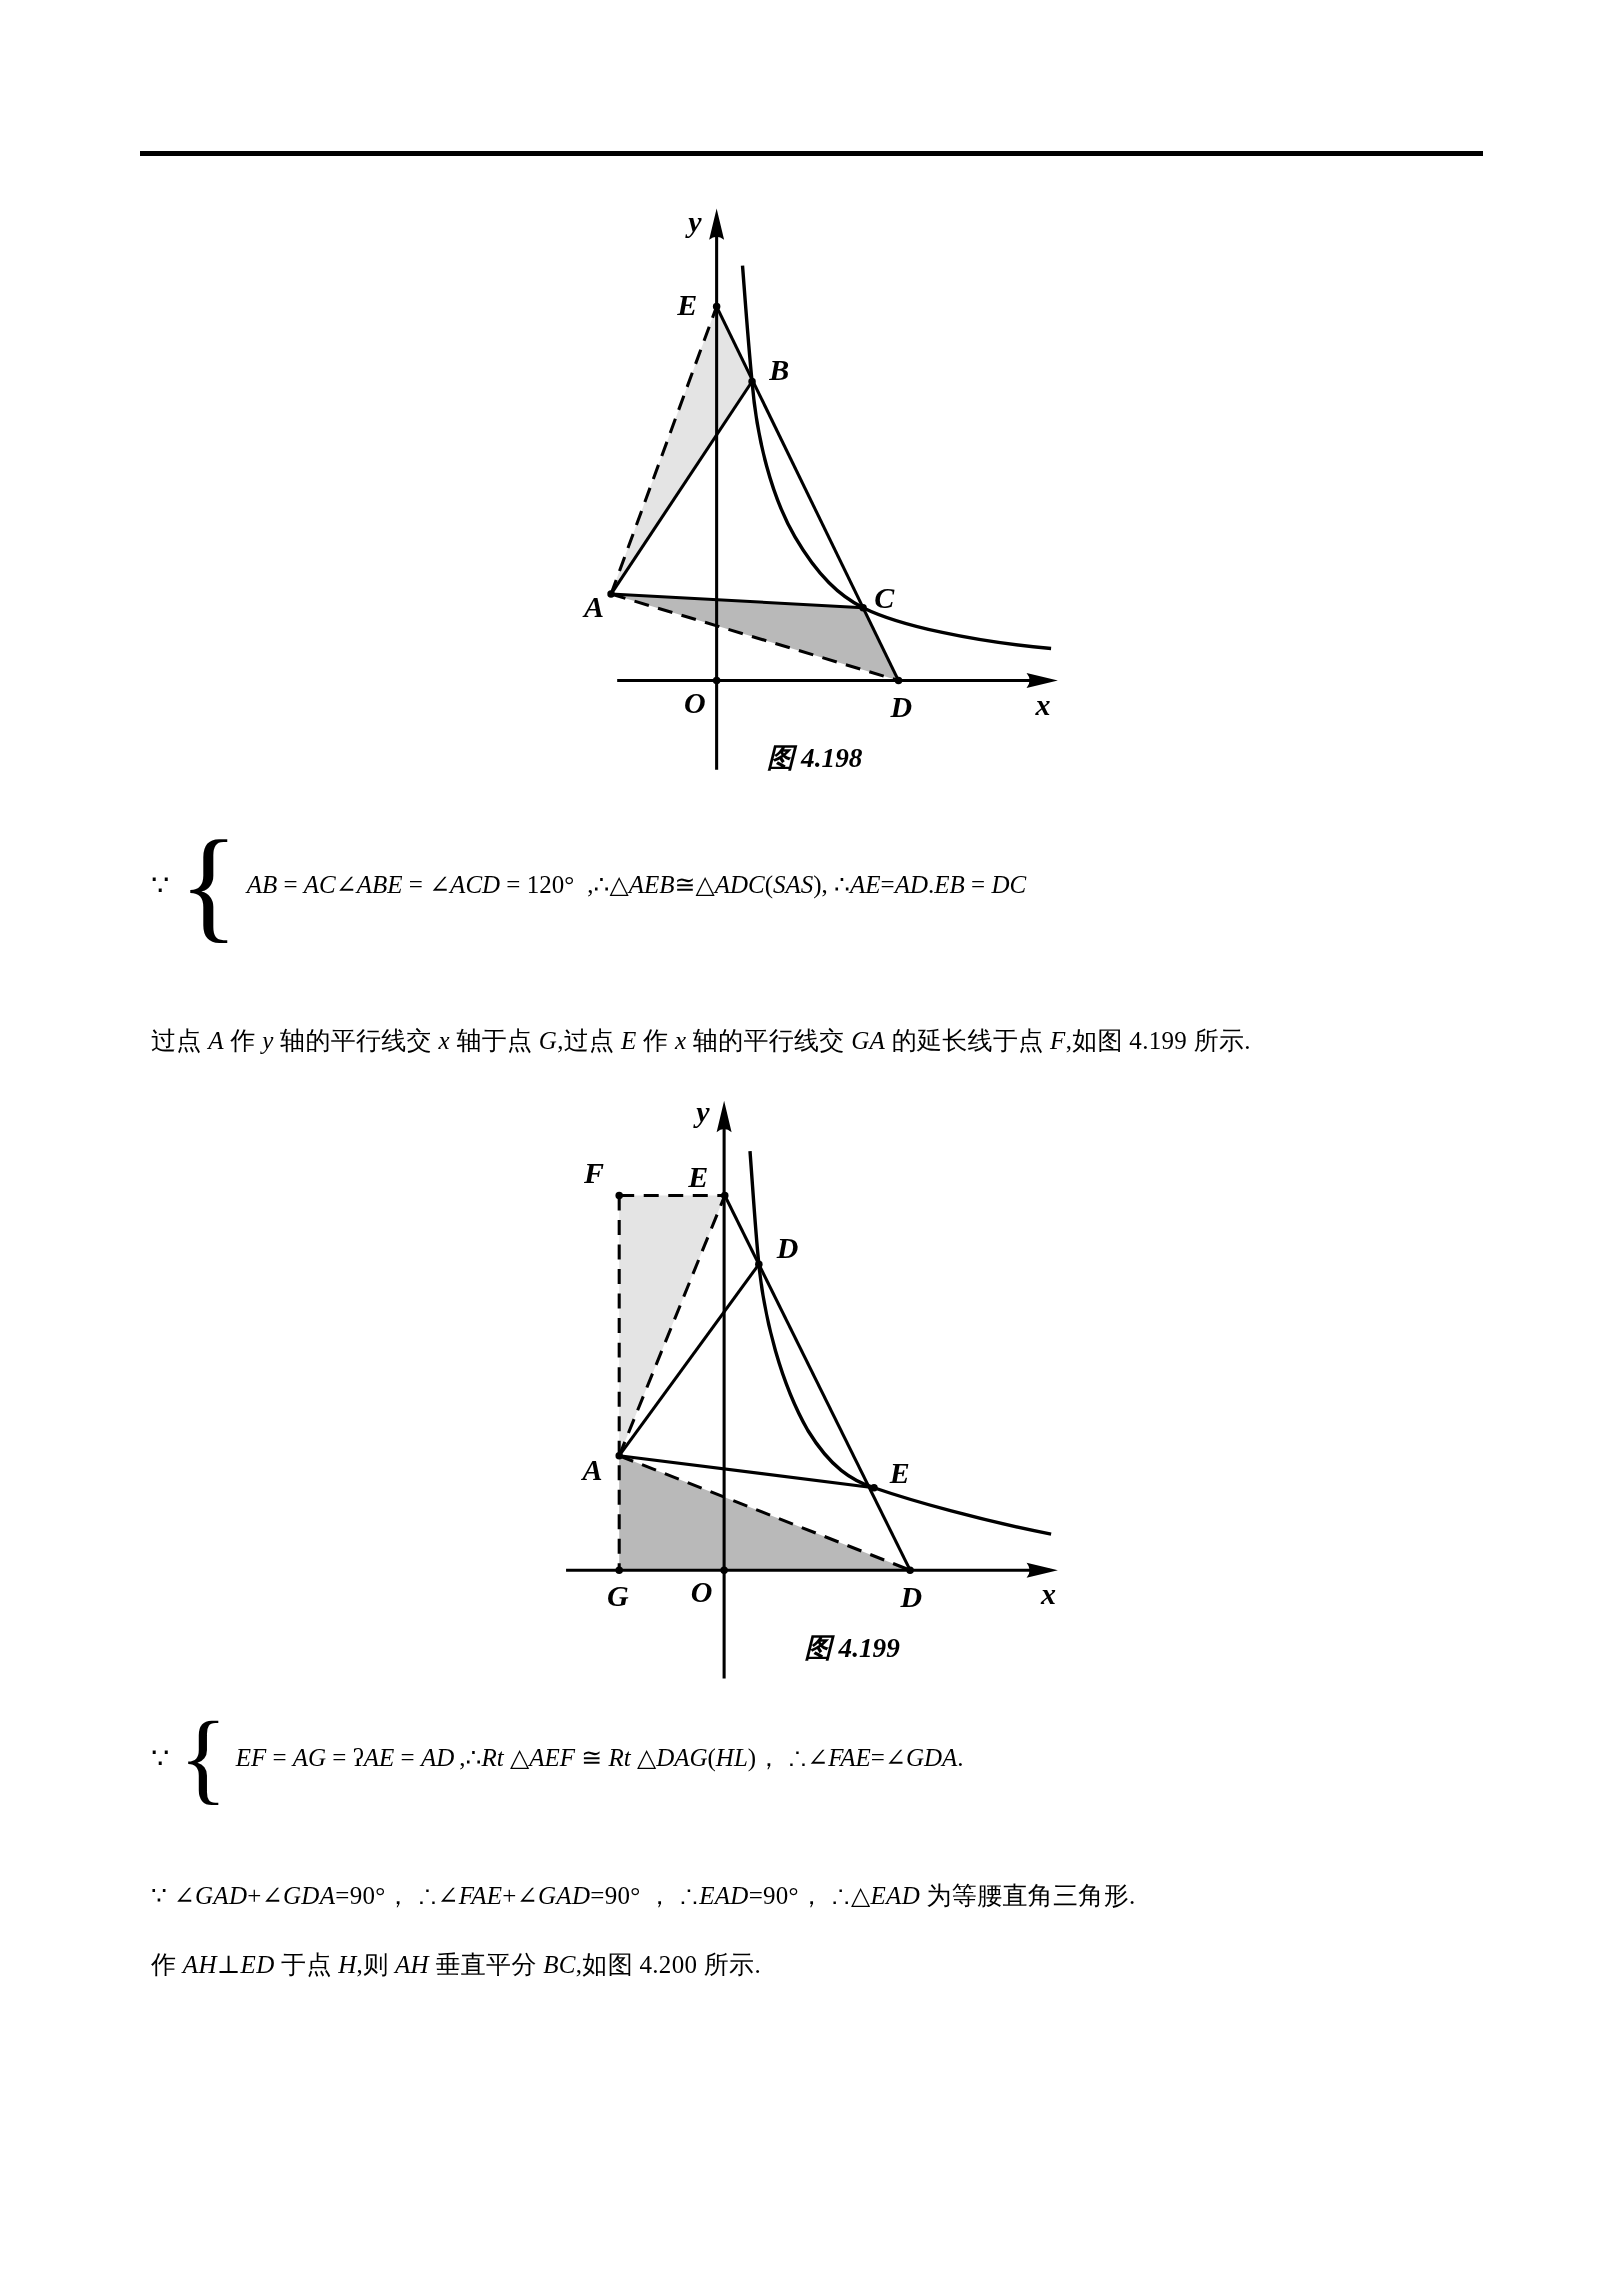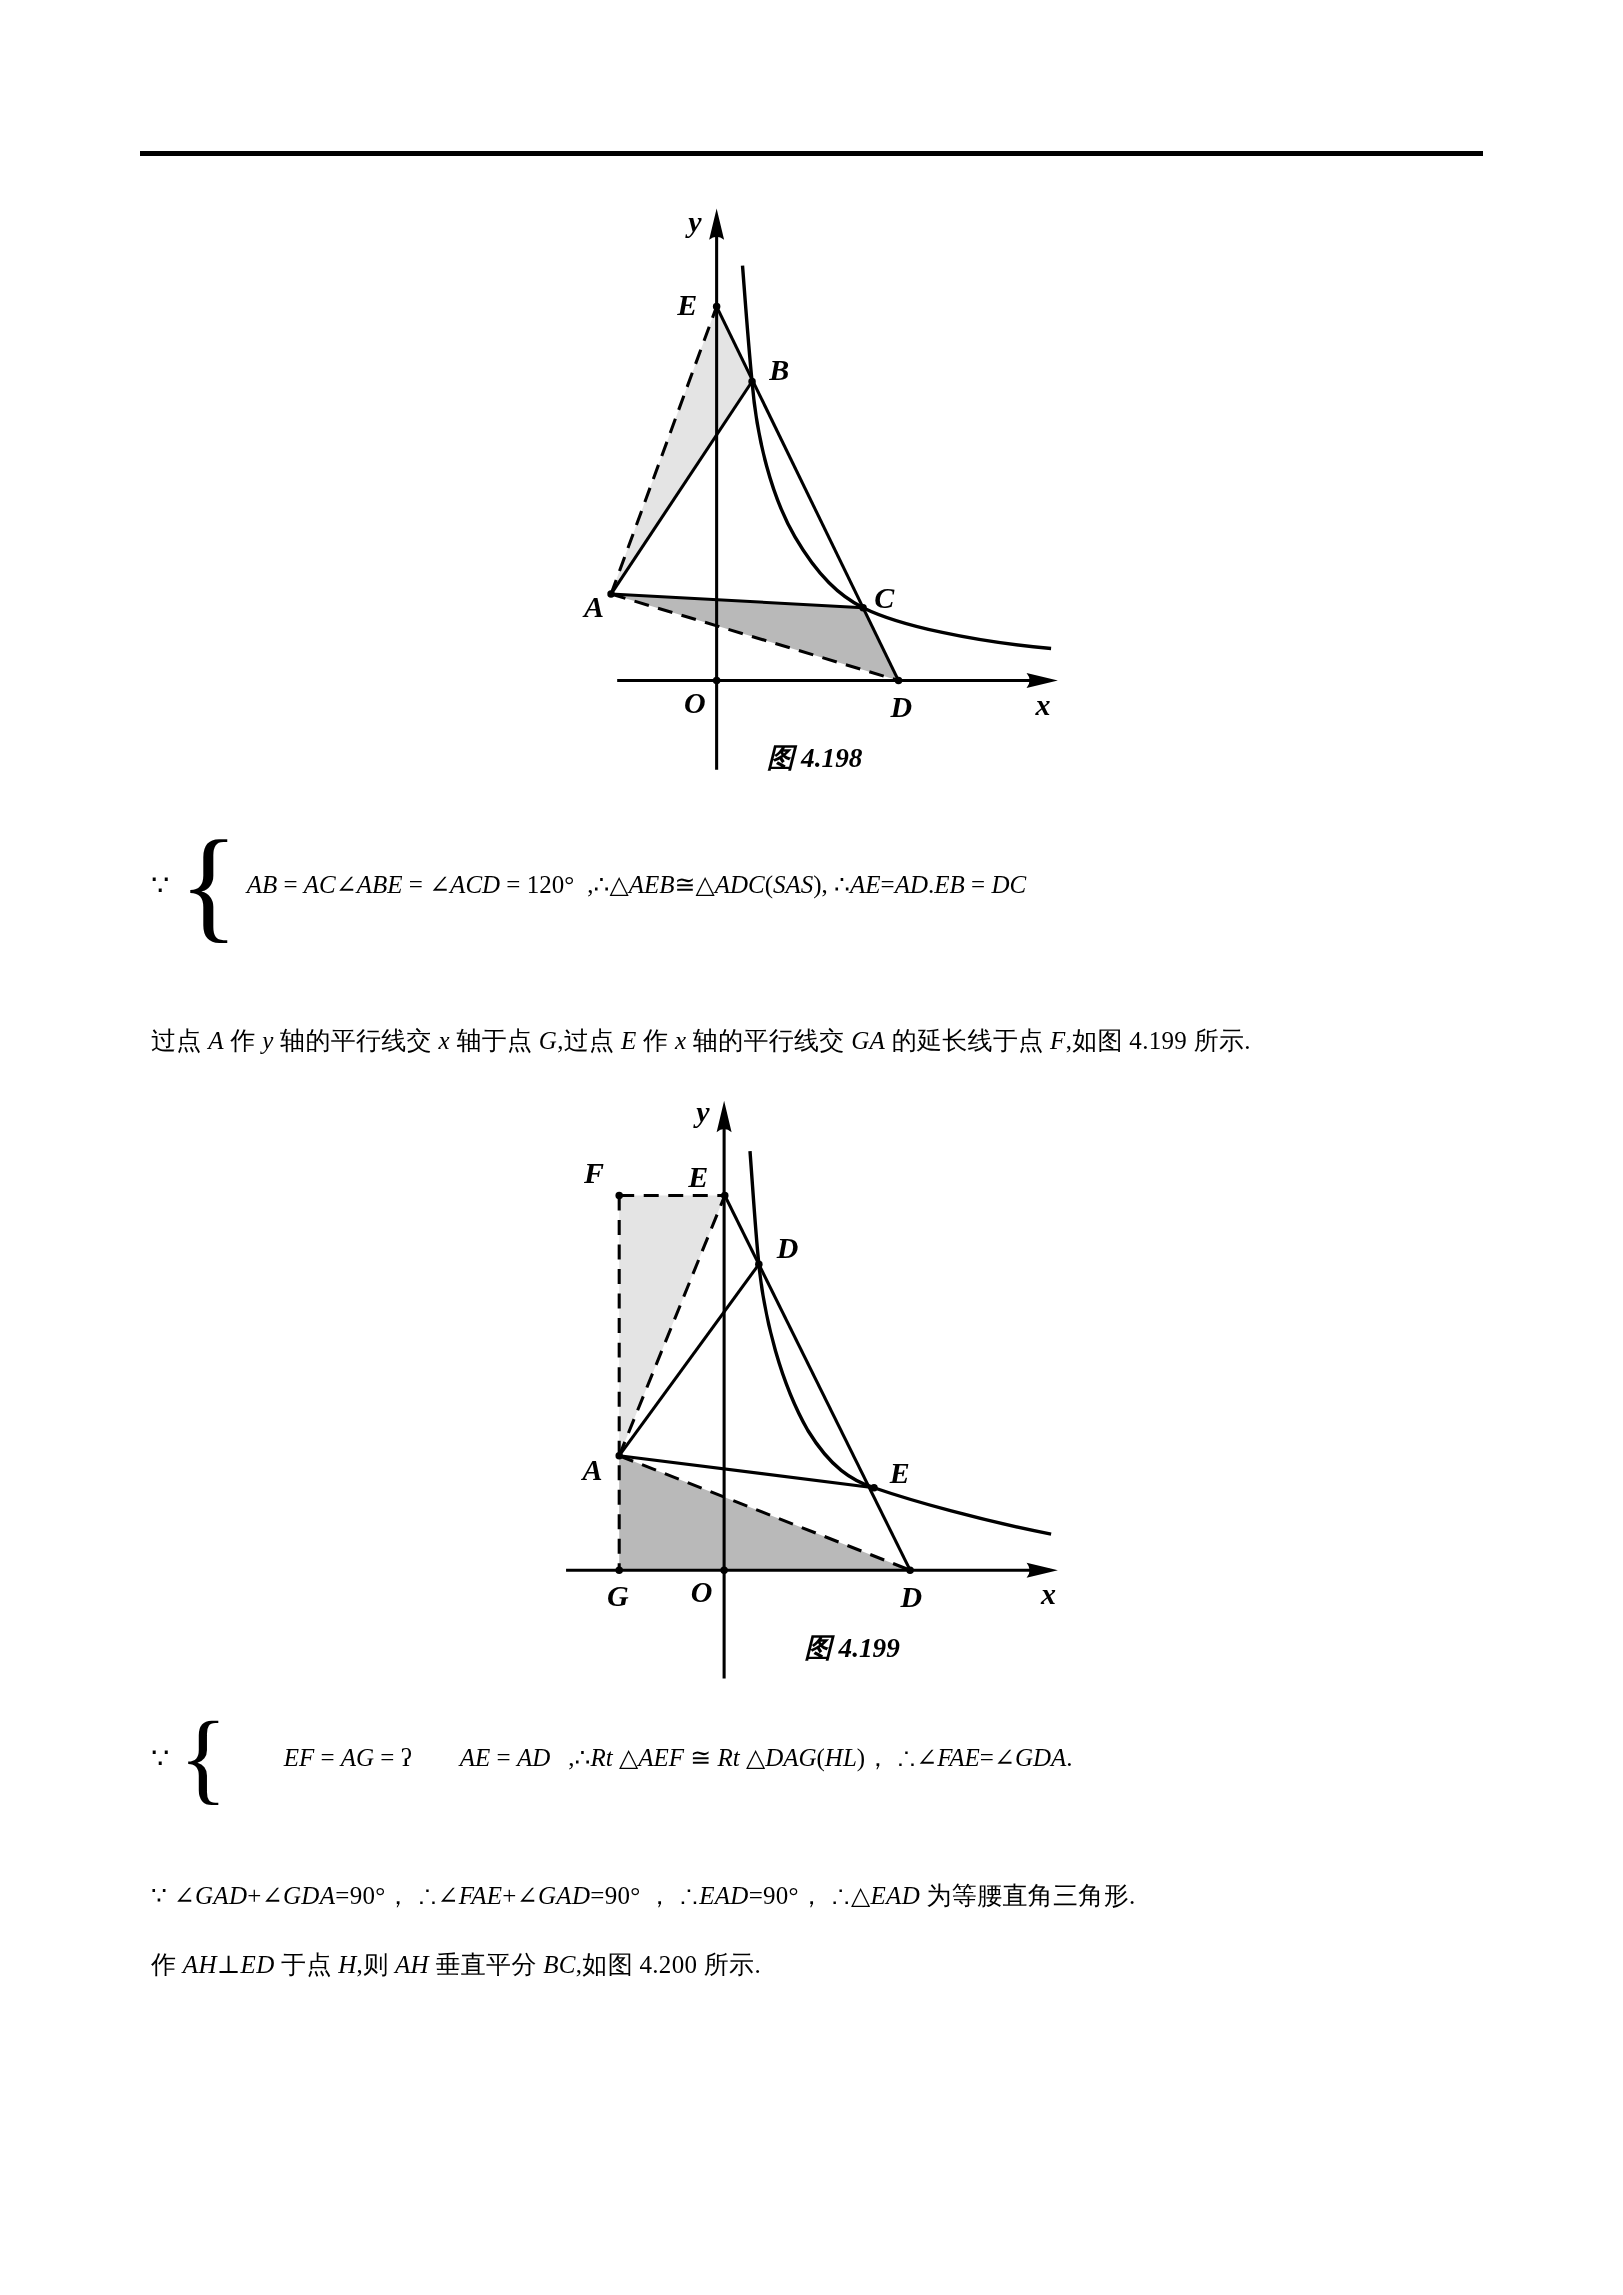--- a/index.html
+++ b/index.html
@@ -32,23 +32,23 @@
     font-size:25px;white-space:nowrap;
   }
   #eq1{left:151px;top:826px;}
   #eq2{left:151px;top:1710px;}
   .because{font-size:29px;margin-right:9.5px;font-style:normal;}
   .brace{font-weight:400;margin-right:8.2px;line-height:0.95;}
   .brace.b3{font-size:124px;}
   .brace.b2{font-size:101px;}
   .cases{display:flex;flex-direction:row;}
   #eq1 .case-row{line-height:44px;}
-  #eq2 .case-row{line-height:57px;margin-left:48px;}
+  #eq2 .case-row{line-height:57px;}
   .concl{margin-left:6.8px;font-family:Liberation Serif, serif;}
-  .concl2{align-self:center;margin-left:18px;}
+  .concl2{align-self:center;margin-left:5px;}
 
   .bodyline{
     position:absolute;left:151px;
     font-size:25px;white-space:nowrap;letter-spacing:0.3px;margin-top:27px;
   }
   #para1{top:997px;}
   #line3{top:1852px;}
   #line4{top:1921px;}
 
   .mi{font-style:italic;}

